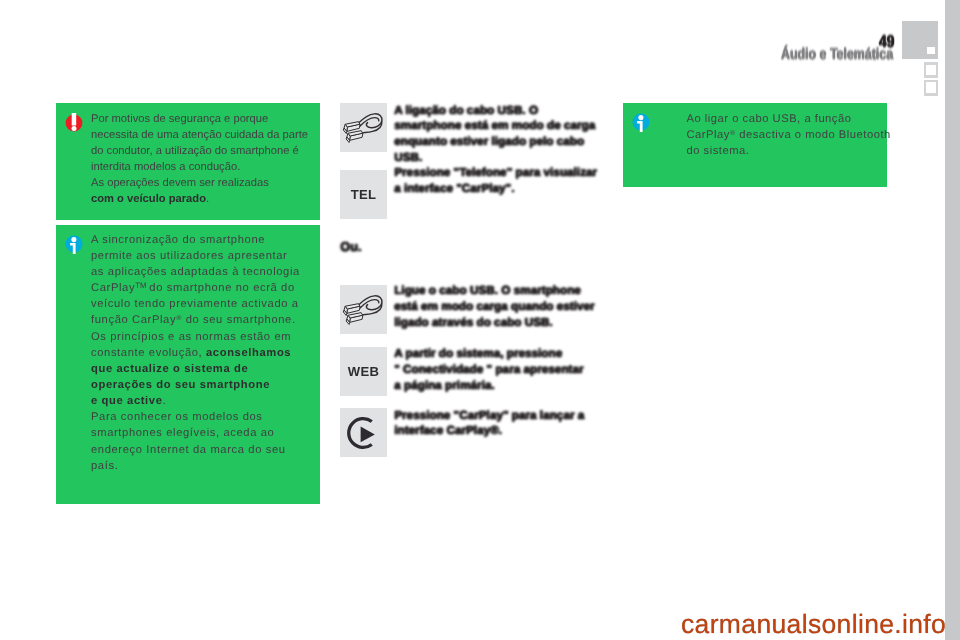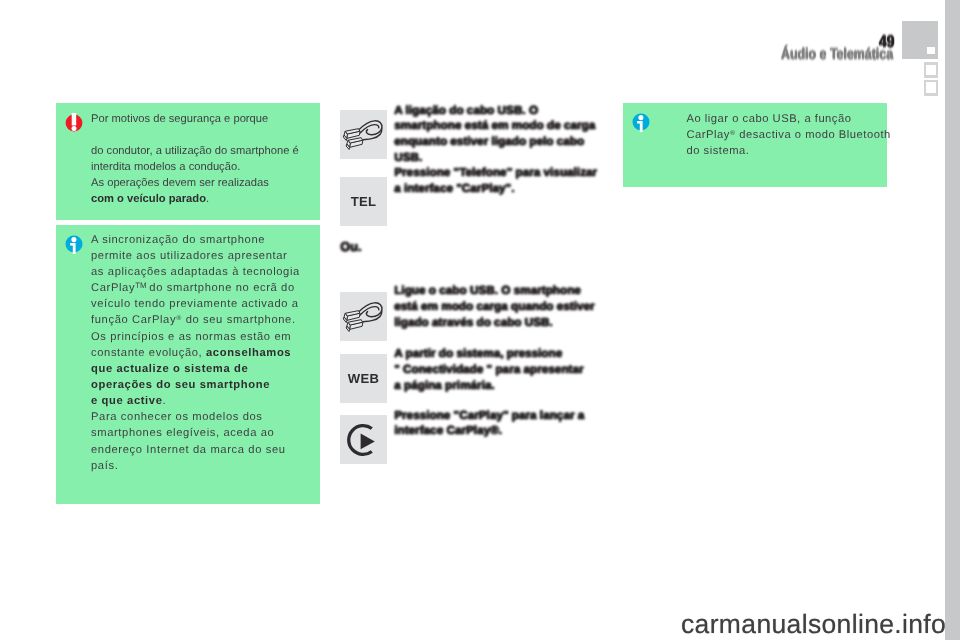--- a/index.html
+++ b/index.html
@@ -35,29 +35,29 @@
 
   
   .tab-big { position:absolute; left:902px; top:20.6px; width:36.3px; height:38.2px; background:#c6c8ca; }
   .tab-big-inner { position:absolute; left:24.7px; top:26.1px; width:8px; height:7.3px; background:#ffffff; }
   .tab-sm { position:absolute; left:923.7px; width:14.4px; height:16.3px; background:#d2d4d6; }
   .tab-sm i { position:absolute; left:2.4px; top:2.6px; width:9.6px; height:10.6px; background:#ffffff; display:block;}
   .tab-sm1 { top:62.2px; }
   .tab-sm2 { top:79.8px; }
 
   
-  .note { position:absolute; background:#86efac; }
+  .note { position:absolute; background:#22c55e; }
   .note-icon { position:absolute; }
   .note-body { position:absolute; color:#414042; font-size:11.2px; line-height:16.15px; filter:blur(0.32px); }
   .note-body b { font-weight:bold; color:#2e2d2f; }
   .note-body-ls { letter-spacing:0.62px; }
   .note-body-lg { letter-spacing:0.52px; line-height:16.15px;margin-left:28px; }
 
   
-  .tile { position:absolute; background:#e1e2e4; width:47px; height:49px;margin-top:7px; }
+  .tile { position:absolute; background:#e1e2e4; width:47px; height:49px; }
   .tile-label {
     position:absolute; left:0; top:0; width:47px; height:49px;
     display:flex; align-items:center; justify-content:center;
     font-size:13.1px; font-weight:bold; color:#2e2d2f; letter-spacing:0.25px;
     filter:blur(0.35px);
   }
 
   
   .blurry {
     position:absolute; color:#231f20; font-weight:bold; font-size:11.75px;
@@ -66,21 +66,21 @@
     filter:blur(1.15px);
   }
   .ou {
     position:absolute; color:#231f20; font-weight:bold; font-size:12.8px;
     text-shadow:0 0 1.3px #231f20, 0 0 1.3px #231f20, 0 0 1.3px #231f20;
     filter:blur(1.15px);
   }
 
   .watermark {
     position:absolute; left:681px; top:608.5px;
-    color:#404040; font-size:26.5px; letter-spacing:0.35px;
+    color:#c2410c; font-size:26.5px; letter-spacing:0.35px;
     text-shadow:0 0 0.7px #a6a6a6, 0 0 0.7px #a6a6a6;
   }
 
   sup { font-size:0.62em; vertical-align:0.42em; line-height:0; }
   .tm { font-size:0.70em; vertical-align:0.38em; line-height:0; letter-spacing:0; }
 </style>
 </head>
 <body>
 
 <div class="page">
@@ -101,21 +101,21 @@
     </div>
 
   <div class="note" style="left:56px;top:103px;width:263.5px;height:117px">
     <svg class="note-icon" style="left:6.6px;top:9.3px" width="22" height="22" viewBox="0 0 22 22">
       <circle cx="11" cy="11" r="8.4" fill="#ed1c24"></circle>
       <rect x="8.7" y="1.1" width="4.5" height="12.5" rx="0.3" fill="#ffffff"></rect>
       <circle cx="11" cy="16.6" r="2.5" fill="#ffffff"></circle>
     </svg>
     <div class="note-body" style="left:35px;top:7.6px;width:228px">
       <span>Por motivos de segurança e porque</span><br>
-      <br>
+      <span>necessita de uma atenção cuidada da parte</span><br>
       <span>do condutor, a utilização do smartphone é</span><br>
       <span>interdita modelos a condução.</span><br>
       <span>As operações devem ser realizadas</span><br>
       <b>com o veículo parado</b>.
     </div>
   </div>
 
   <div class="note" style="left:56px;top:225px;width:263.5px;height:279px">
     <svg class="note-icon" style="left:7.2px;top:8.3px" width="22" height="22" viewBox="0 0 22 22">
       <circle cx="11" cy="11" r="8.5" fill="#00acdb"></circle>

